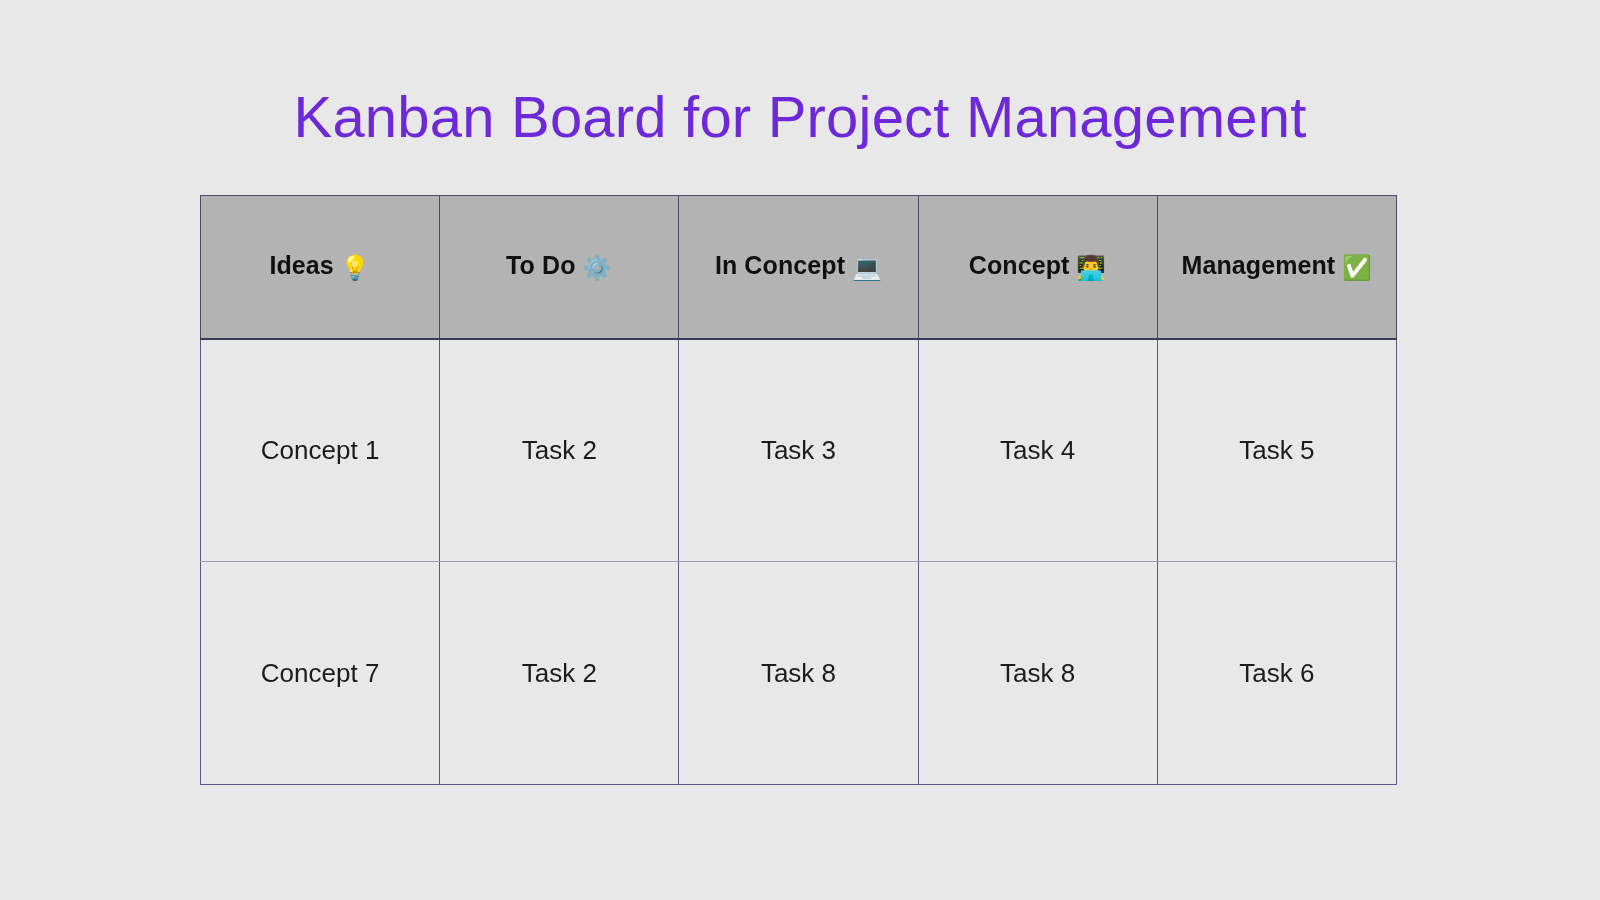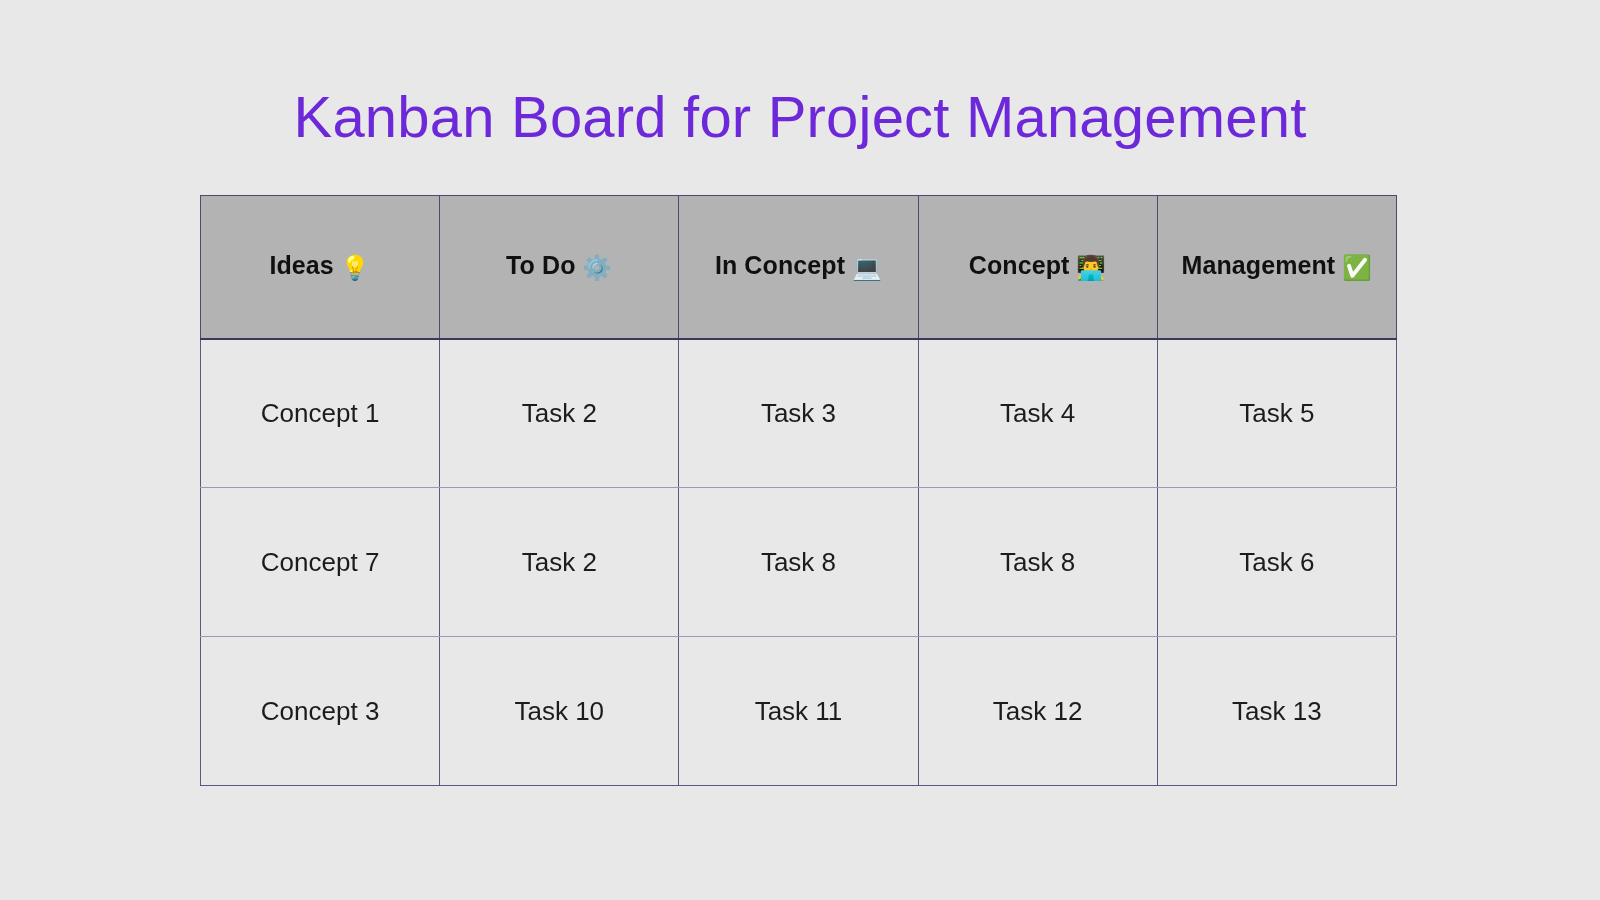--- a/index.html
+++ b/index.html
@@ -159,24 +159,17 @@
           <td class="kanban-cell">Task 4</td>
           <td class="kanban-cell">Task 5</td>
         </tr>
         <tr>
           <td class="kanban-cell">Concept 7</td>
           <td class="kanban-cell">Task 2</td>
           <td class="kanban-cell">Task 8</td>
           <td class="kanban-cell">Task 8</td>
           <td class="kanban-cell">Task 6</td>
         </tr>
-        <tr>
-          <td class="kanban-cell">Concept 3</td>
-          <td class="kanban-cell">Task 10</td>
-          <td class="kanban-cell">Task 11</td>
-          <td class="kanban-cell">Task 12</td>
-          <td class="kanban-cell">Task 13</td>
-        </tr>
       </tbody>
     </table>
   </div>
 
 </div>
 
 </body></html>

